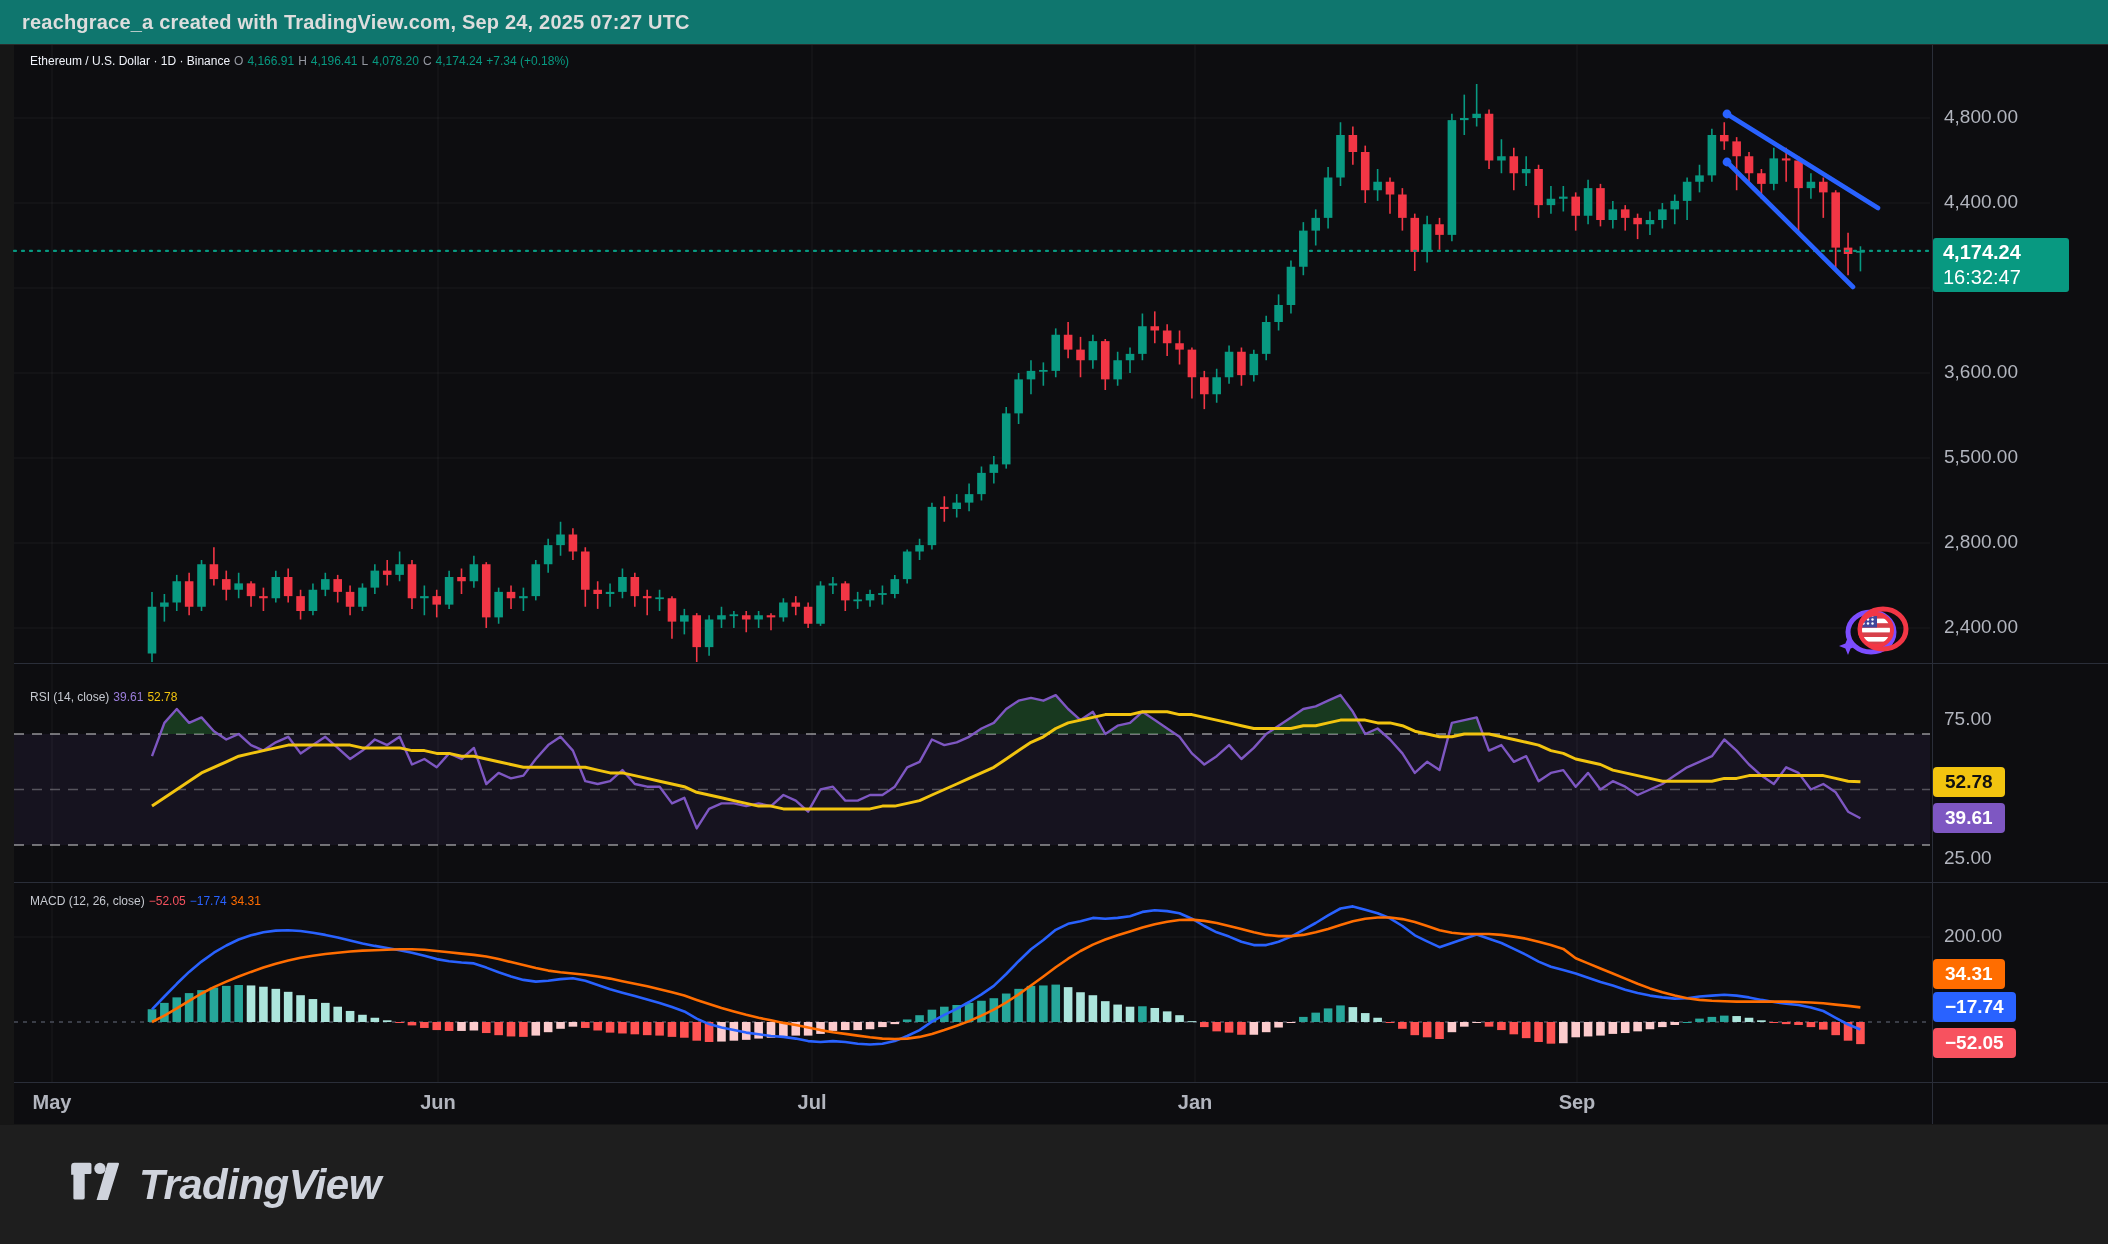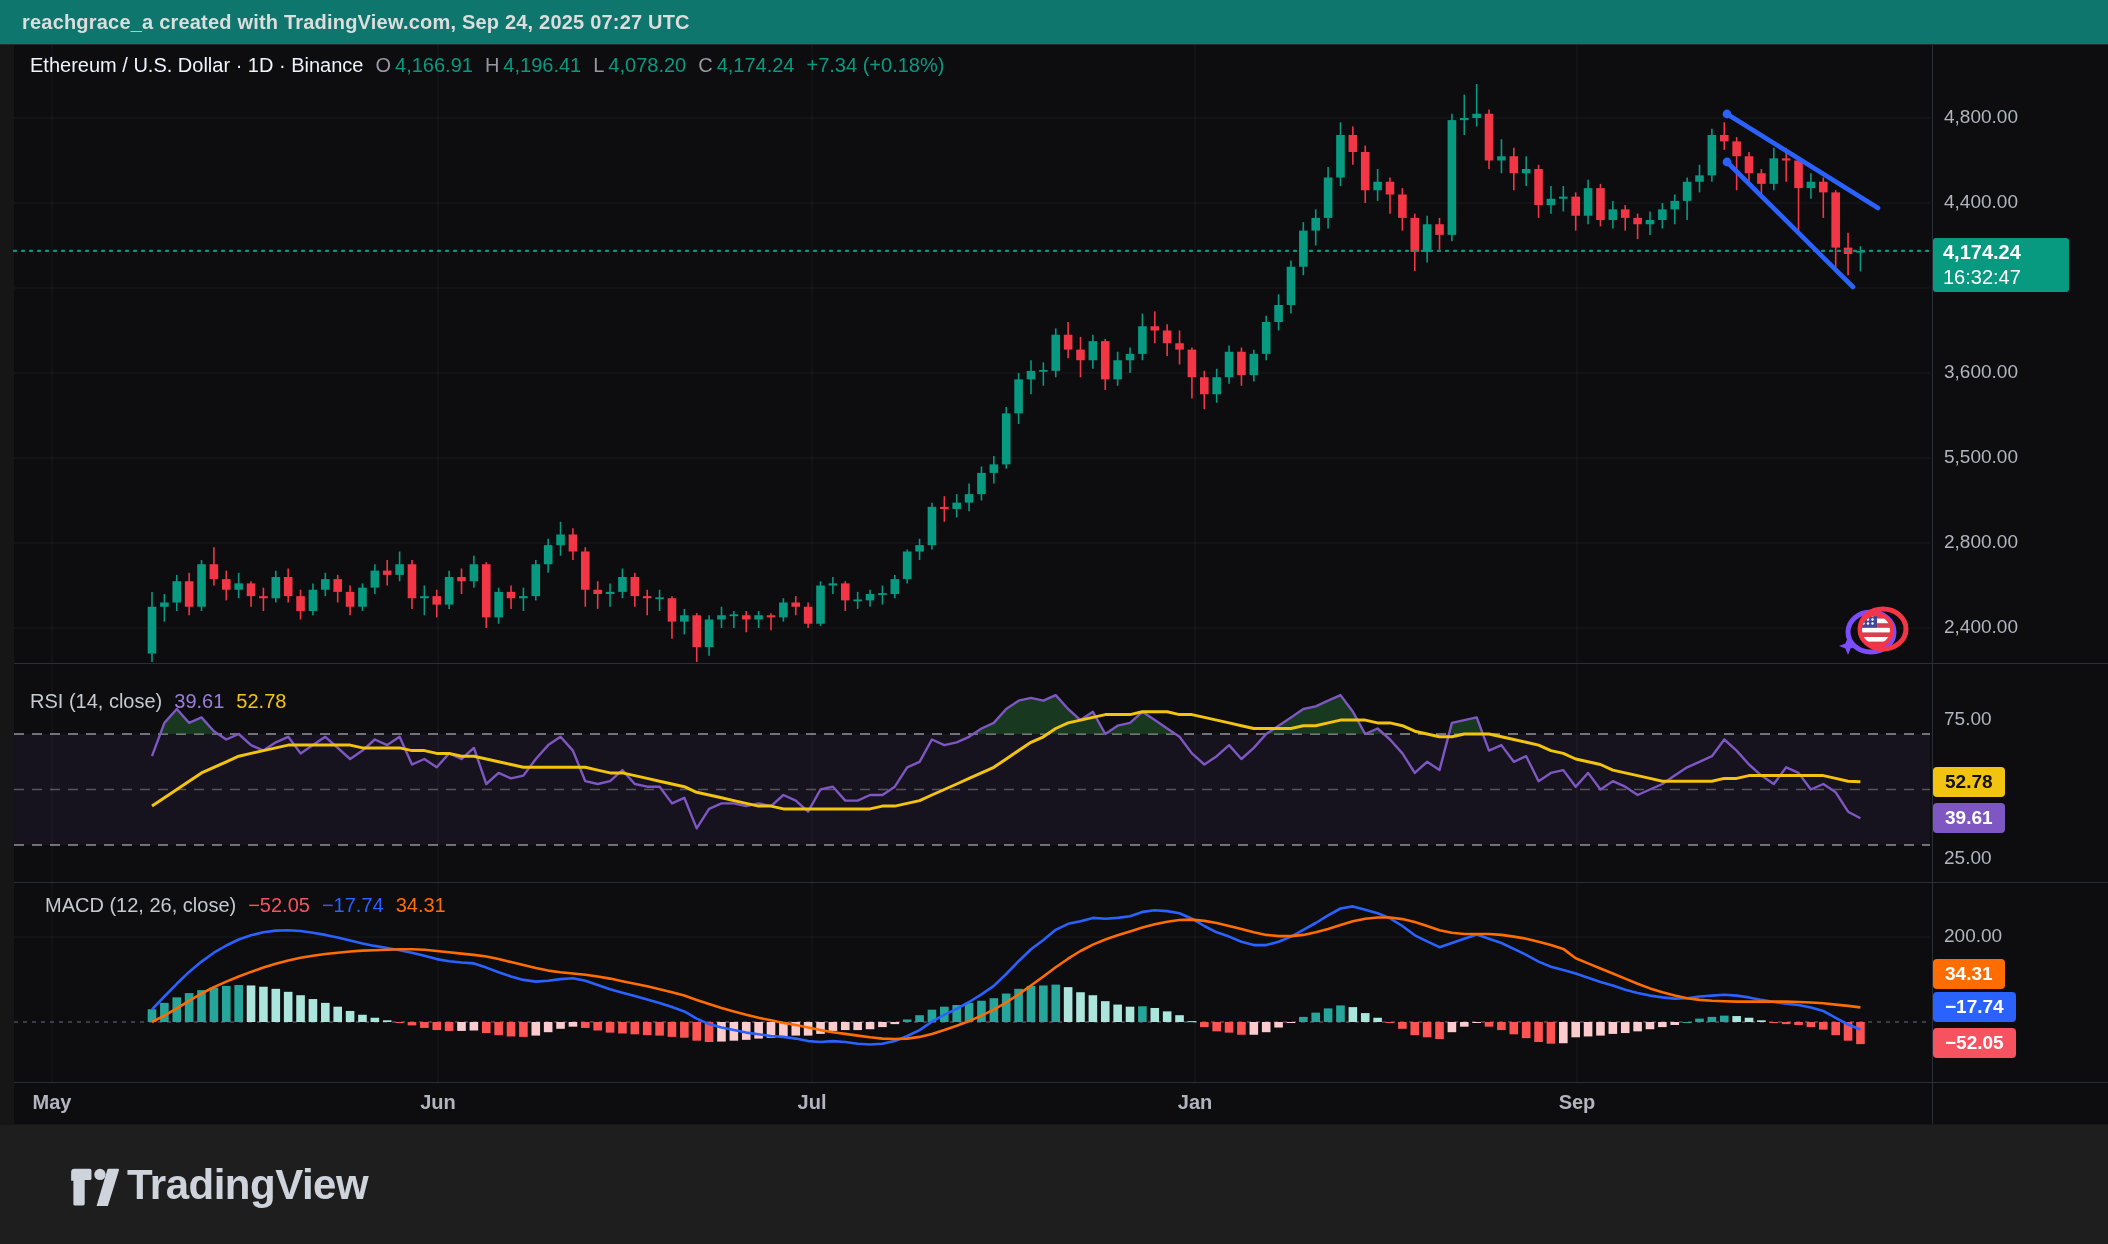--- a/index.html
+++ b/index.html
@@ -4,34 +4,34 @@
 <style>
   html,body{margin:0;padding:0;}
   body{width:2108px;height:1244px;position:relative;background:#161616;overflow:hidden;
        font-family:"Liberation Sans",sans-serif;-webkit-font-smoothing:antialiased;}
   .topbar{position:absolute;left:0;top:0;width:2108px;height:44px;background:#0f766e;
           border-bottom:1px solid #2a2a2a;display:flex;align-items:center;}
   .topbar span{margin-left:22px;color:#DDDDDD;font-size:20px;font-weight:600;letter-spacing:.2px;}
   .chartbg{position:absolute;left:14px;top:45px;width:2094px;height:1079px;background:#0D0D10;}
   svg#plot{position:absolute;left:0;top:0;}
   #overlays{position:absolute;left:0;top:0;width:2108px;height:1244px;pointer-events:none;}
-  .legend{position:absolute;left:30px;display:flex;align-items:baseline;gap:12px;font-size:20px;white-space:nowrap;}
+  .legend{position:absolute;left:30px;display:flex;align-items:baseline;gap:4px;font-size:12px;white-space:nowrap;}
   .legend .title{color:#F0F3FA;font-weight:500;}
   .legend .lab{color:#9598A1;}
   .legend .grey{color:#C6C9D0;font-weight:500;}
   .ohlc{display:flex;gap:4px;}
   .axis-label{position:absolute;left:1944px;color:#B2B5BE;font-size:19px;}
   .badge{position:absolute;left:1933px;height:30px;line-height:30px;border-radius:4px;
          color:#fff;font-size:19px;font-weight:700;padding:0 12px;}
   .price-badge{position:absolute;left:1933px;top:238px;width:126px;border-radius:3px;
          color:#fff;font-size:20px;font-weight:700;padding:2px 0 2px 10px;line-height:25px;}
   .month{position:absolute;top:1091px;transform:translateX(-50%);color:#B2B5BE;font-size:20px;font-weight:700;}
   .footer{position:absolute;left:0;top:1125px;width:2108px;height:119px;background:#1E1E1E;
           display:flex;align-items:center;}
-  .brand{display:flex;align-items:flex-end;gap:5px;margin-left:70px;}
+  .brand{display:flex;align-items:flex-start;gap:17px;margin-left:70px;font-style:italic;}
   .brand .brand-text{color:#CFD3DC;font-size:42px;font-weight:800;letter-spacing:-0.5px;}
   .sticker{position:absolute;left:1838px;top:598px;}
 </style>
 <style>.val-up{color:#089981;font-weight:500;} .val-rsi{color:#9B7DDB;font-weight:500;}.val-rsima{color:#F2C40F;font-weight:500;} .val-hist{color:#F7525F;font-weight:500;}.val-macd{color:#2962FF;font-weight:500;} .val-signal{color:#FF6D00;font-weight:500;}.price-badge{background:#089981;}#b-rsima{background:#F2C40F;} #b-rsi{background:#7E57C2;}#b-sig{background:#FF6D00;} #b-macd{background:#2962FF;} #b-hist{background:#F7525F;}</style></head>
 <body>
 
 <div class="topbar">
   <span>reachgrace_a created with TradingView.com, Sep 24, 2025 07:27 UTC</span>
 </div>
 
@@ -516,21 +516,21 @@
     </span>
     <span class="val-up">+7.34 (+0.18%)</span>
   </div>
 
   <div class="legend" style="top:690px;">
     <span class="grey">RSI (14, close)</span>
     <span class="val-rsi">39.61</span>
     <span class="val-rsima">52.78</span>
   </div>
 
-  <div class="legend" style="top:894px;margin-left:15px;">
+  <div class="legend" style="top:894px;">
     <span class="grey">MACD (12, 26, close)</span>
     <span class="val-hist">−52.05</span>
     <span class="val-macd">−17.74</span>
     <span class="val-signal">34.31</span>
   </div>
 
   <div class="price-badge">
     <div>4,174.24</div>
     <div style="font-weight:400;">16:32:47</div>
   </div>

